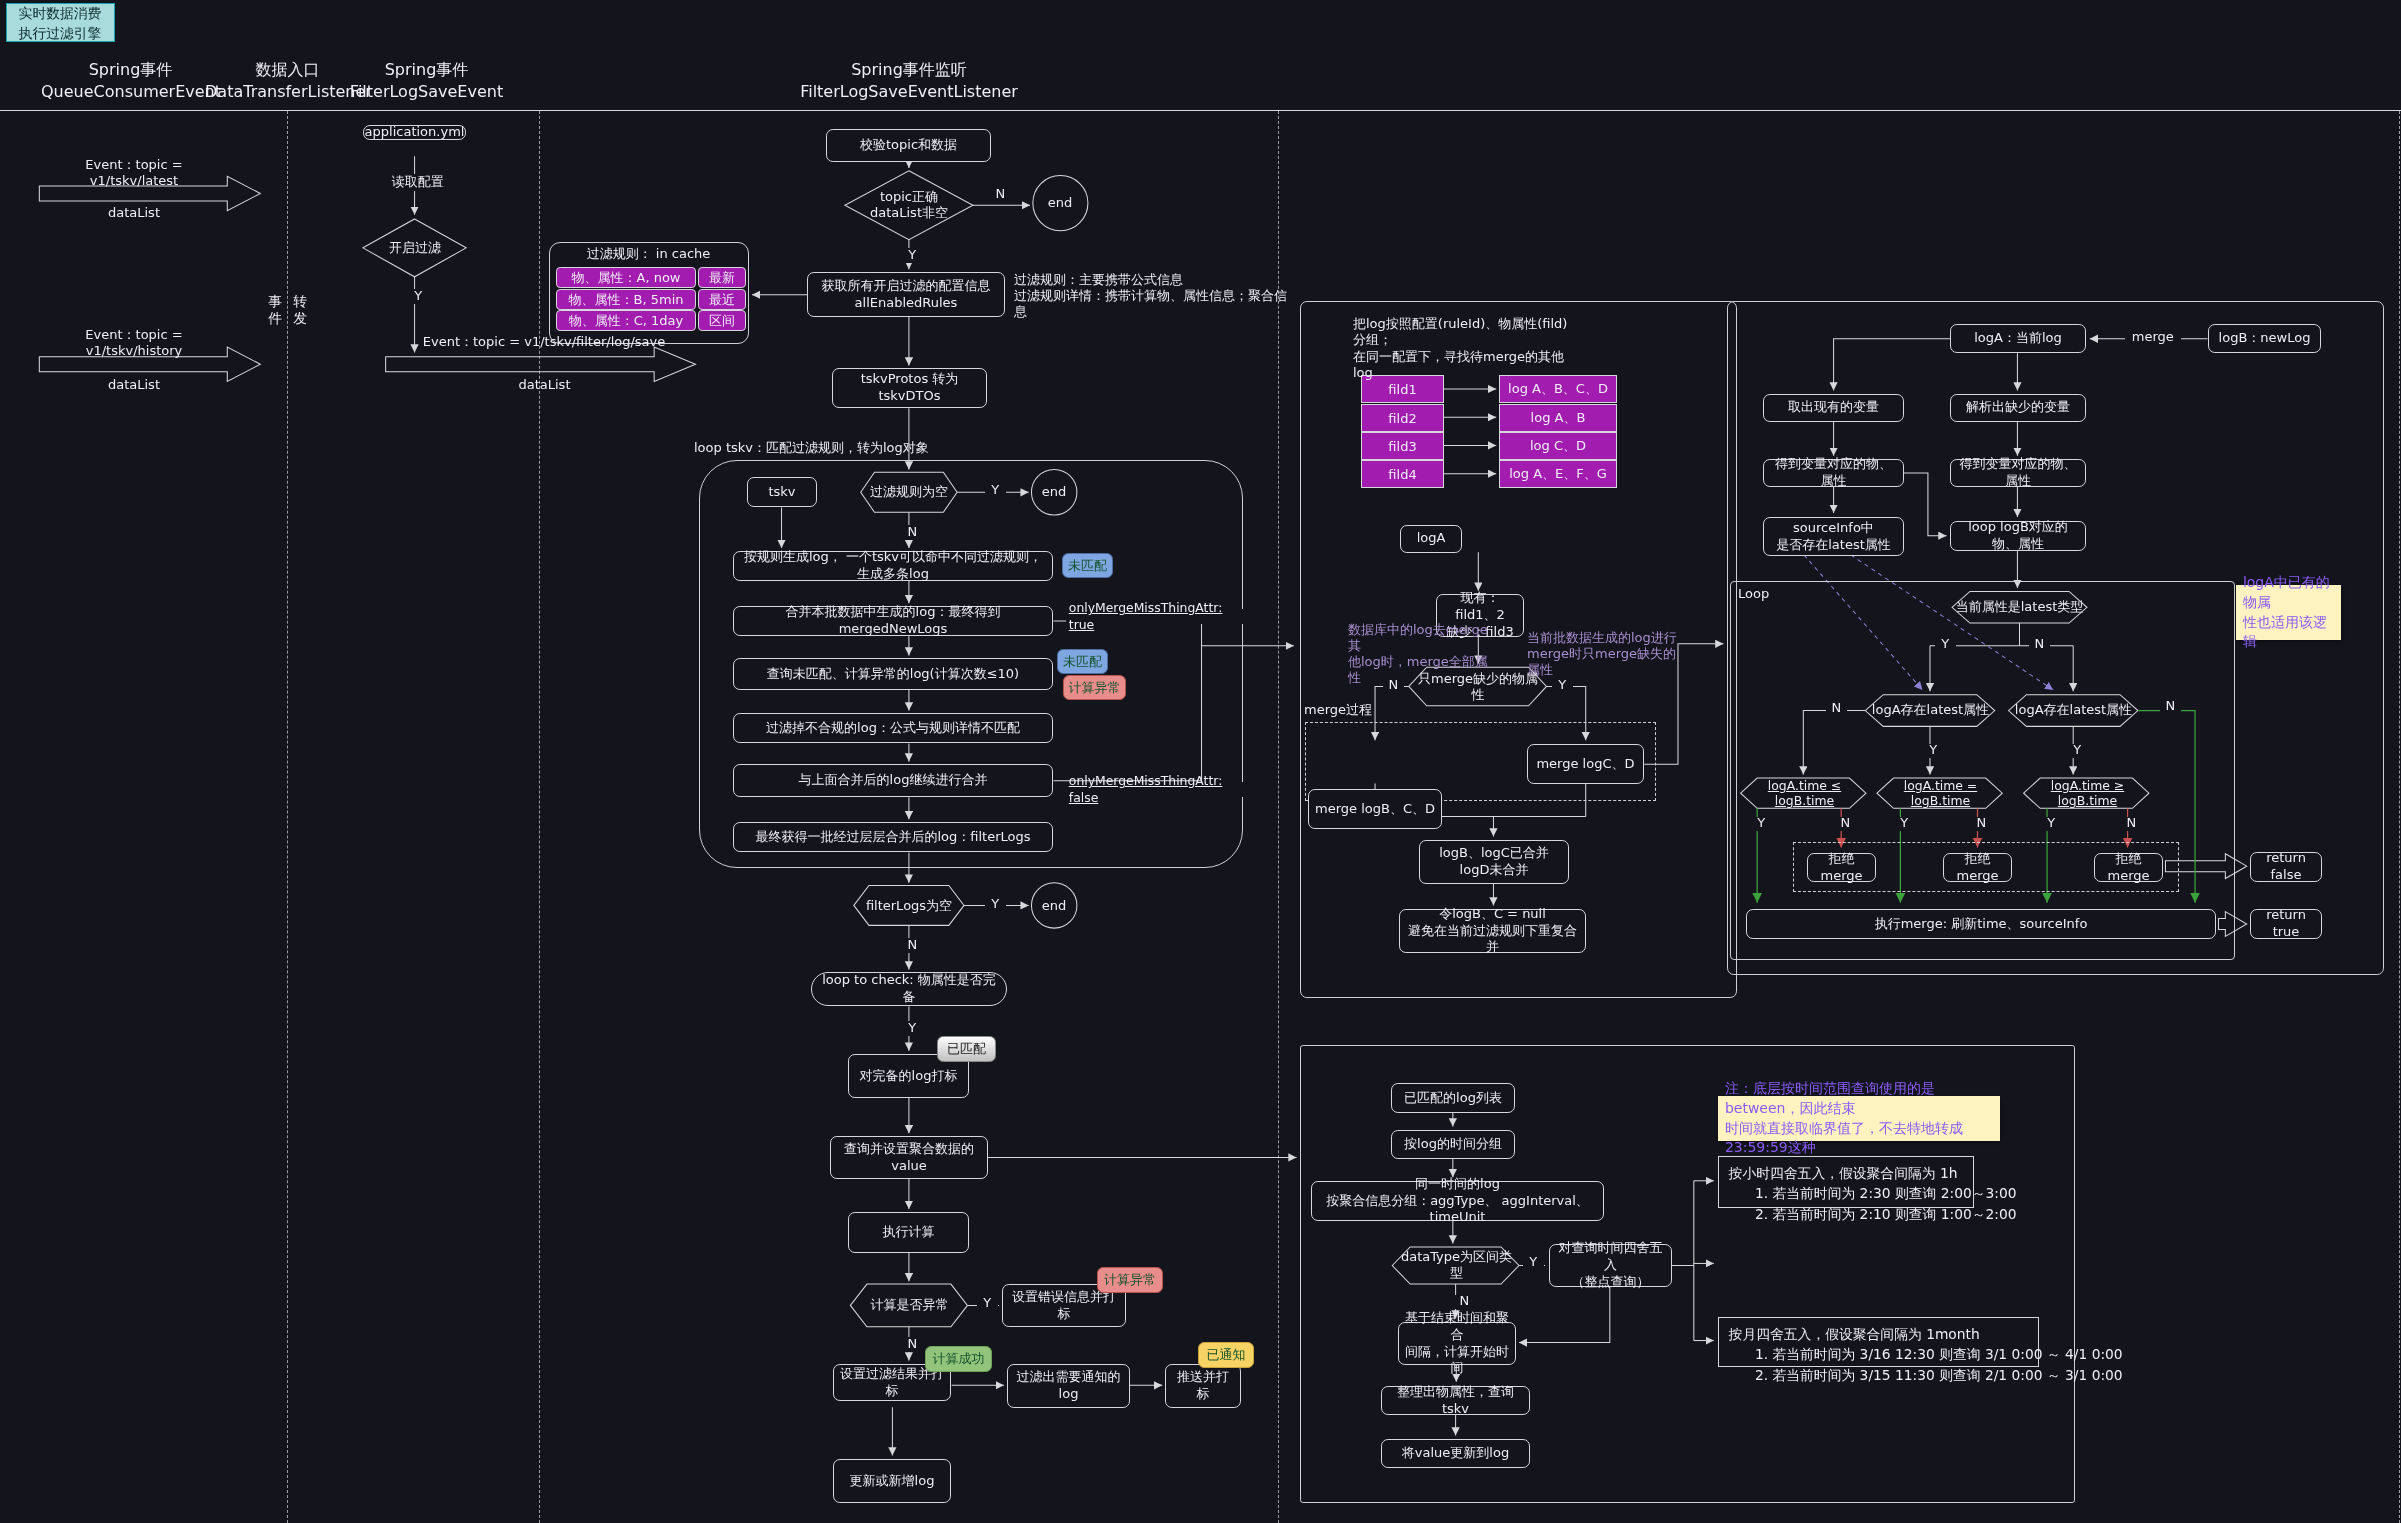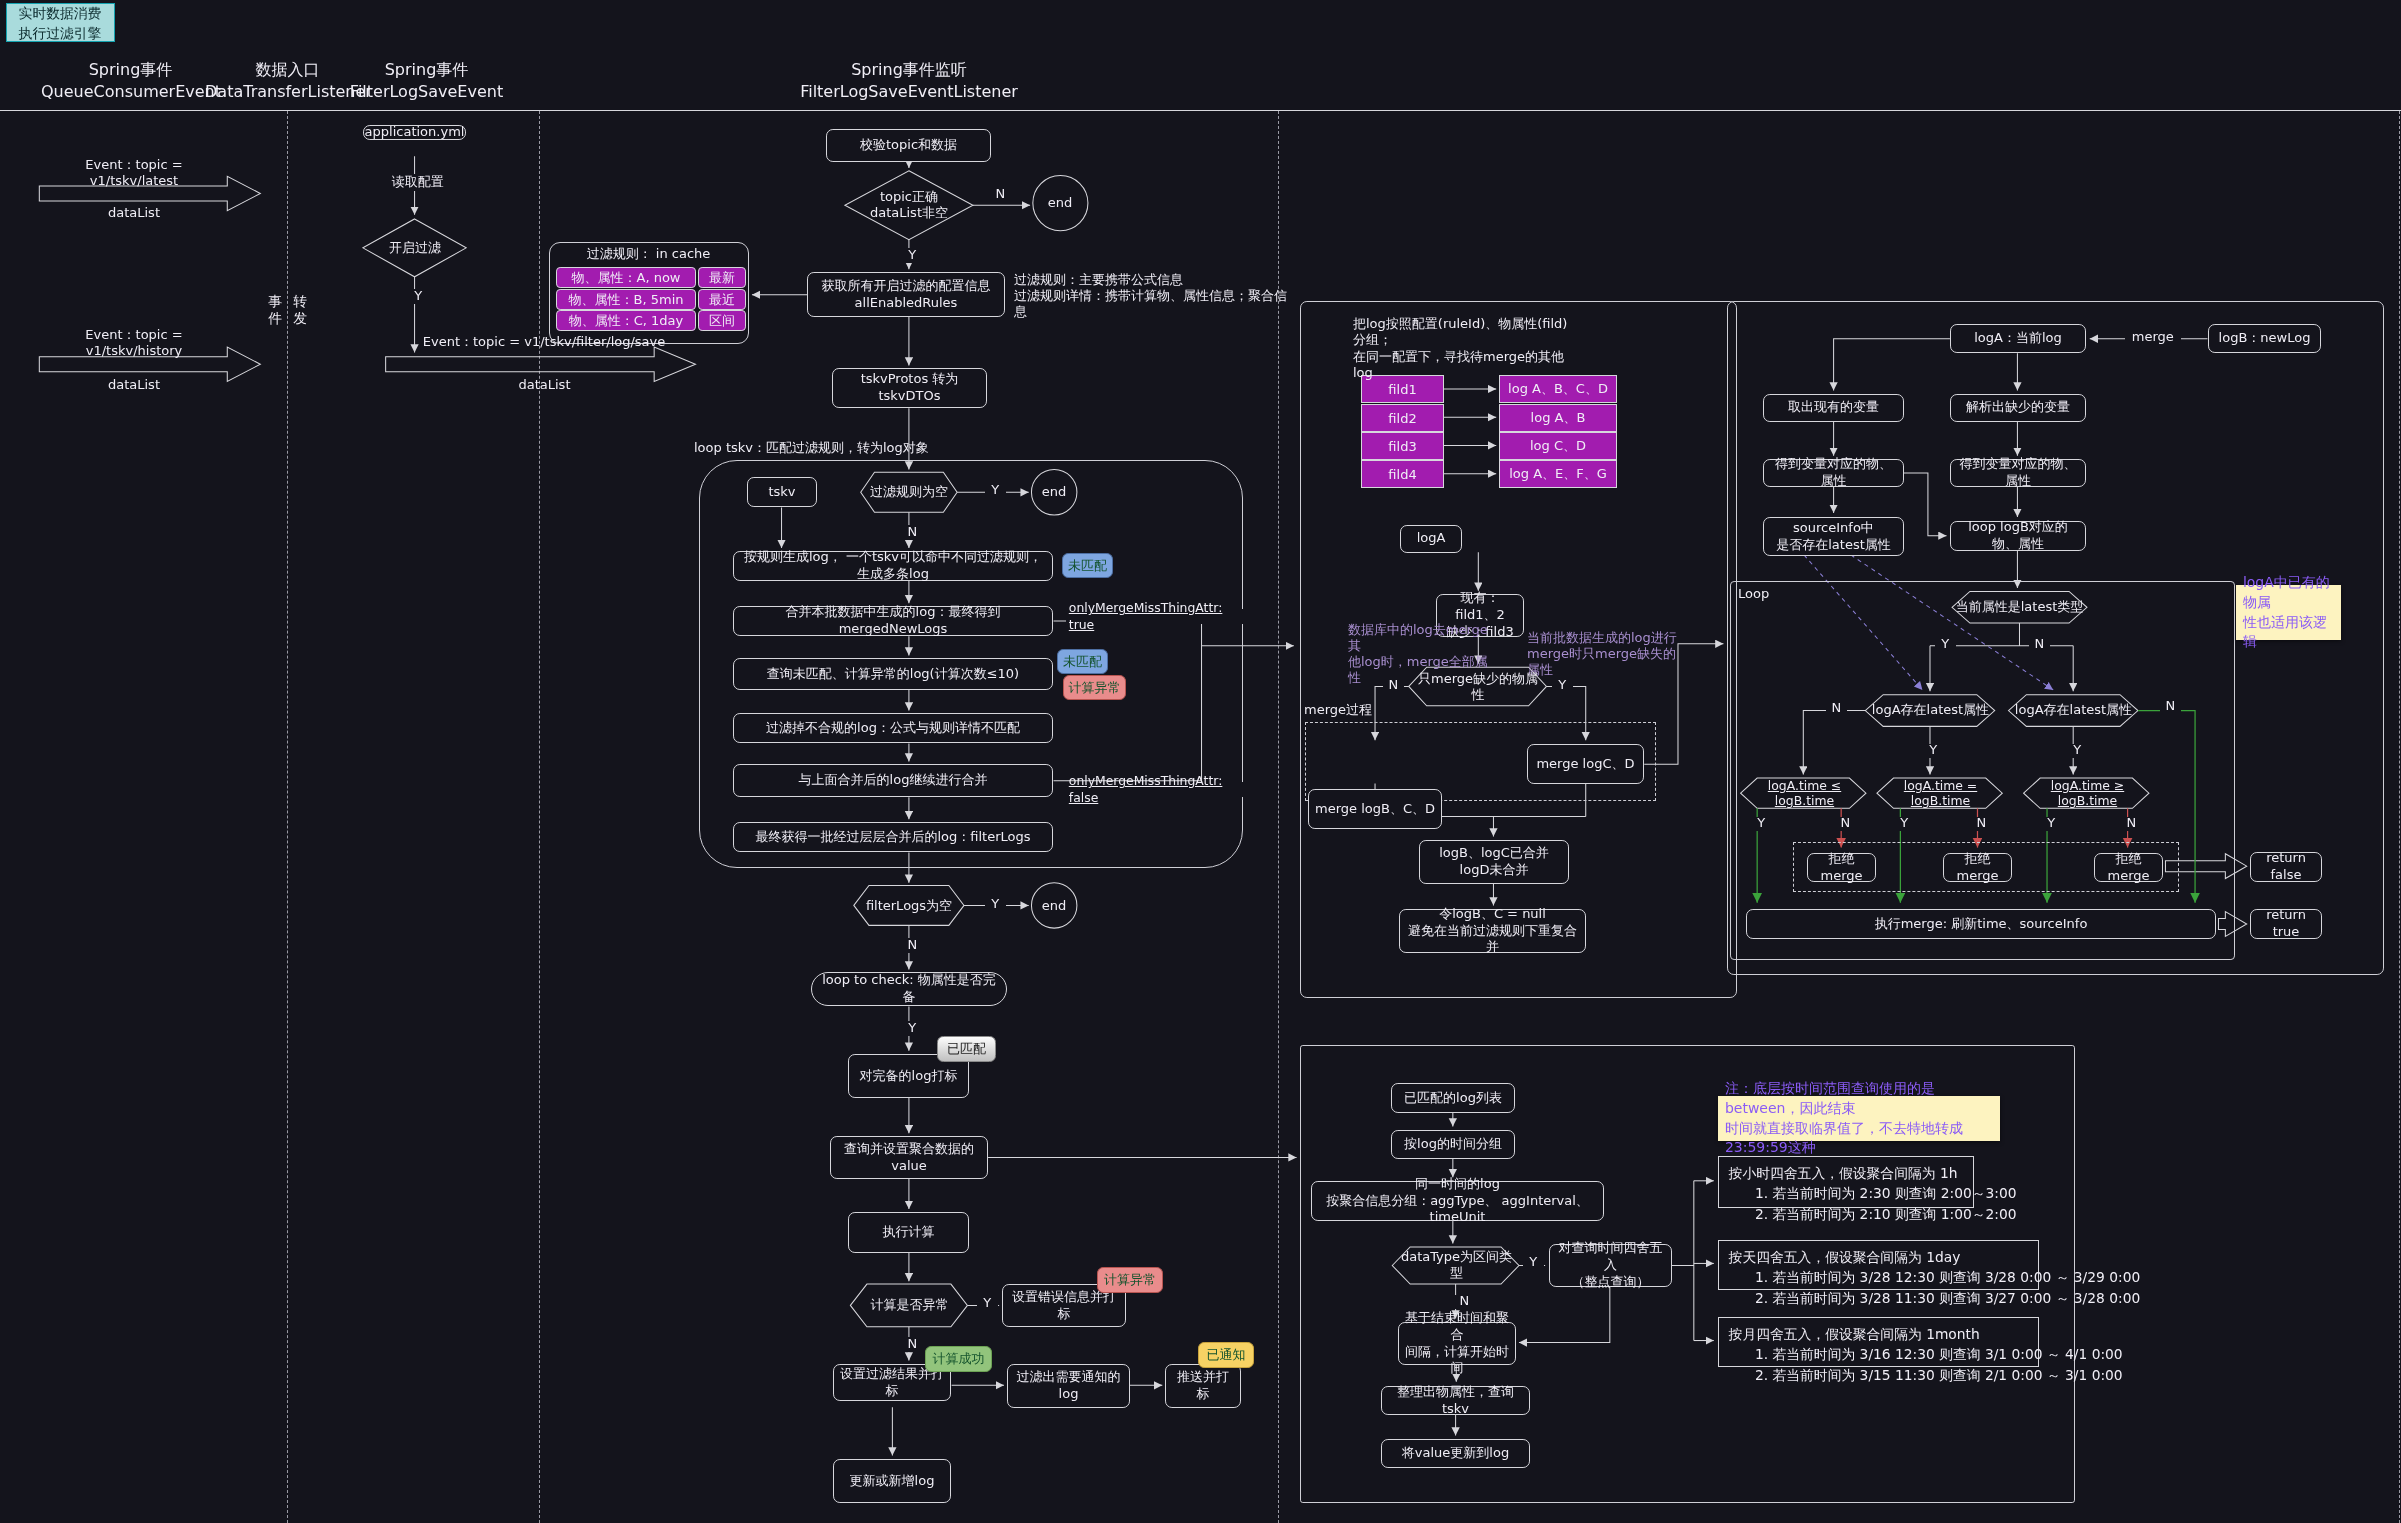--- a/index.html
+++ b/index.html
@@ -362,21 +362,18 @@
 （整点查询）</div>
   <div class="n" style="left:1398px;top:1322px;width:118px;height:43px;">基于结束时间和聚合
 间隔，计算开始时间</div>
   <div class="n" style="left:1381px;top:1386px;width:149px;height:29px;">整理出物属性，查询tskv</div>
   <div class="n" style="left:1381px;top:1439px;width:149px;height:29px;">将value更新到log</div>
   <div class="sticky" style="left:1718px;top:1096px;width:282px;height:45px;">注：底层按时间范围查询使用的是between，因此结束
 时间就直接取临界值了，不去特地转成23:59:59这种</div>
   <div class="example" style="left:1718px;top:1156px;width:256px;height:52px;font-size:13.8px;">按小时四舍五入，假设聚合间隔为 1h
       1. 若当前时间为 2:30 则查询 2:00～3:00
       2. 若当前时间为 2:10 则查询 1:00～2:00</div>
-  <div class="example" style="left:1718px;top:1240px;width:321px;height:50px;font-size:13.8px;">按天四舍五入，假设聚合间隔为 1day
-      1. 若当前时间为 3/28 12:30 则查询 3/28 0:00 ～ 3/29 0:00
-      2. 若当前时间为 3/28 11:30 则查询 3/27 0:00 ～ 3/28 0:00</div>
   <div class="example" style="left:1718px;top:1317px;width:321px;height:50px;font-size:13.8px;">按月四舍五入，假设聚合间隔为 1month
       1. 若当前时间为 3/16 12:30 则查询 3/1 0:00 ～ 4/1 0:00
       2. 若当前时间为 3/15 11:30 则查询 2/1 0:00 ～ 3/1 0:00</div>
 
 </div>
 
 
 </body></html>

